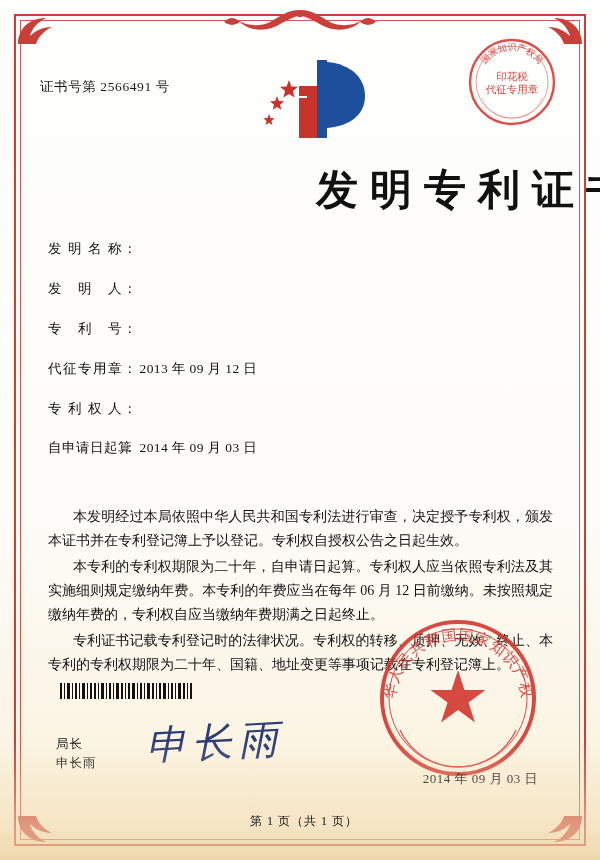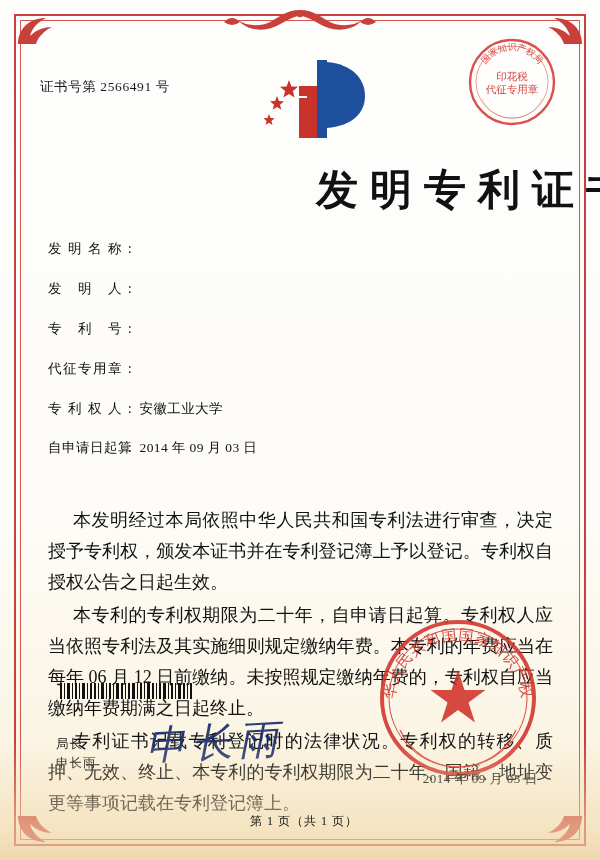--- a/index.html
+++ b/index.html
@@ -132,21 +132,21 @@
     letter-spacing: 0.4px;
   }
   .lbl-w5 { width: 74px; display: inline-block; text-align: justify; text-align-last: justify; }
 
   
   .paras {
     position: absolute;
     left: 48px;
     top: 505px;
     width: 505px;
-    font-size: 18px;
+    font-size: 14px;
     line-height: 1.72;
     text-align: justify;
     color: #111;
   }
   .paras p {
     margin: 0 0 2px 0;
     text-indent: 25px;
   }
 
   
@@ -285,25 +285,25 @@
       <span class="field-label lbl-w5">发 明 人</span>
       <span class="field-sep">：</span>
     </div>
     <div class="field-row">
       <span class="field-label lbl-w5">专 利 号</span>
       <span class="field-sep">：</span>
     </div>
     <div class="field-row">
       <span class="field-label lbl-w5">代征专用章</span>
       <span class="field-sep">：</span>
+      <span class="field-value">2013 年 09 月 12 日</span>
     </div>
     <div class="field-row">
       <span class="field-label lbl-w5">专 利 权 人</span>
       <span class="field-sep">：</span>
-      <span class="field-value">安徽工业大学</span>
     </div>
     <div class="field-row">
       <span class="field-label lbl-w5">自申请日起算</span>
       <span class="field-sep">：</span>
       <span class="field-value">2014 年 09 月 03 日</span>
     </div>
   </div>
 
   <div class="paras">
     <p>本发明经过本局依照中华人民共和国专利法进行审查，决定授予专利权，颁发本证书并在专利登记簿上予以登记。专利权自授权公告之日起生效。</p>

